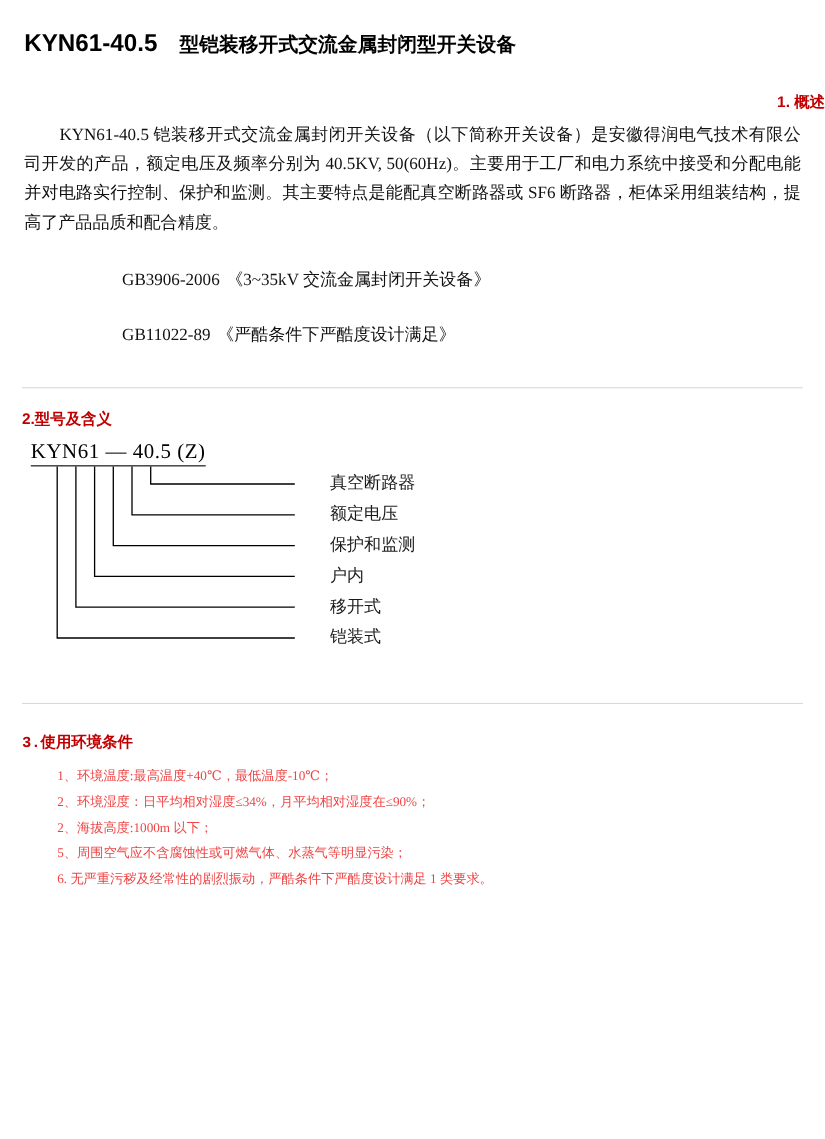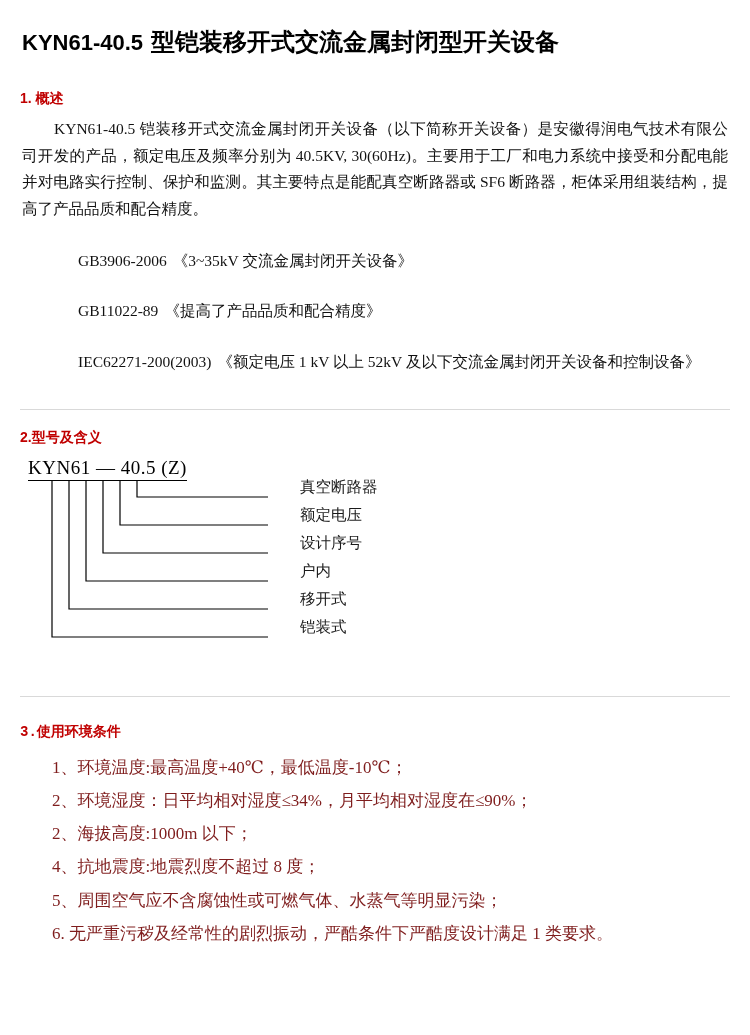--- a/index.html
+++ b/index.html
@@ -27,31 +27,31 @@
     font-weight: bold;
     font-size: 21px;
     letter-spacing: 0px;
     margin: 26px 0 0 22px;
     color: #000000;
   }
   .doc-title .title-model {
     font-size: 22px;
   }
   .doc-title .title-rest {
-    font-size: 24px;
-    margin-left: 8px;
+    font-size: 18px;
+    margin-left: 20px;
   }
   .section-heading {
     font-family: "Liberation Sans", "DejaVu Sans", sans-serif;
     font-weight: bold;
     font-size: 14px;
     color: #c00000;
     margin-left: 20px;
   }
-  .sec1-heading { margin-top: 32px; }
+  .sec1-heading { margin-top: 32px; text-align: right; }
   .body-text {
     font-size: 15.5px;
     line-height: 1.72;
     margin: 8px 22px 0 22px;
     text-align: justify;
     color: #111111;
   }
   .body-text .indent {
     display: inline-block;
     width: 32px;
@@ -60,20 +60,21 @@
     margin: 26px 0 0 78px;
     font-size: 15.5px;
     line-height: 1.6;
     color: #111111;
   }
   .std-label {
     margin-bottom: 10px;
   }
   .std-line {
     margin-bottom: 26px;
+    margin-left: 33px;
   }
   .std-line:last-child { margin-bottom: 0; }
   .std-code { margin-right: 6px; }
   .divider {
     height: 1px;
     background: #d9d9d9;
     margin: 34px 20px 0 20px;
   }
   
   .sec2-heading { margin-top: 19px; }
@@ -96,60 +97,57 @@
     padding-bottom: 2px;
   }
   .leader-svg {
     position: absolute;
     left: 0;
     top: 0;
   }
   .model-labels {
     position: absolute;
     left: 300px;
-    top: 16px;
+    top: 26px;
     font-size: 15.5px;
     line-height: 1.0;
   }
   .model-labels div {
     height: 28px;
     line-height: 28px;
   }
   
   .sec3-heading { margin-top: 26px; font-family: Liberation Mono, monospace; }
   .env-list {
     margin: 10px 0 0 52px;
-    font-size: 17px;
+    font-size: 12px;
     line-height: 1.95;
-    color: #7f1d1d;
+    color: #ef4444;
   }
   .env-list div { white-space: nowrap; }
 </style>
 </head>
 <body>
 
 <div class="page">
 
   <div class="doc-title">
     <span class="title-model">KYN61-40.5</span><span class="title-rest">型铠装移开式交流金属封闭型开关设备</span>
   </div>
 
   <div class="section-heading sec1-heading">1. 概述</div>
 
-  <div class="body-text"><span class="indent"></span><span>KYN61-40.5 铠装移开式交流金属封闭开关设备（以下简称开关设备）是安徽得润电气技术有限公司开发的产品，额定电压及频率分别为 40.5KV, 30(60Hz)。主要用于工厂和电力系统中接受和分配电能并对电路实行控制、保护和监测。其主要特点是能配真空断路器或 SF6 断路器，柜体采用组装结构，提高了产品品质和配合精度。</span></div>
+  <div class="body-text"><span class="indent"></span><span>KYN61-40.5 铠装移开式交流金属封闭开关设备（以下简称开关设备）是安徽得润电气技术有限公司开发的产品，额定电压及频率分别为 40.5KV, 50(60Hz)。主要用于工厂和电力系统中接受和分配电能并对电路实行控制、保护和监测。其主要特点是能配真空断路器或 SF6 断路器，柜体采用组装结构，提高了产品品质和配合精度。</span></div>
 
   <div class="std-block">
     <div class="std-line">
       <span class="std-code">GB3906-2006</span><span>《3~35kV 交流金属封闭开关设备》</span>
     </div>
     <div class="std-line">
-      <span class="std-code">GB11022-89</span><span>《提高了产品品质和配合精度》</span>
-    </div>
-    <div class="std-line">
-      <span class="std-code">IEC62271-200(2003)</span><span>《额定电压 1 kV 以上 52kV 及以下交流金属封闭开关设备和控制设备》</span>
+      <span class="std-code">GB11022-89</span><span>《严酷条件下严酷度设计满足》</span>
     </div>
   </div>
 
   <div class="divider"></div>
 
   <div class="section-heading sec2-heading">2.型号及含义</div>
 
   <div class="model-area">
     <div class="model-code">
       <span class="uline">KYN61 — 40.5 (Z)</span>
@@ -166,33 +164,32 @@
       <path d="M86 24 L86 124 L268 124" stroke="#000" stroke-width="1.2" fill="none"></path>
 
       <path d="M69 24 L69 152 L268 152" stroke="#000" stroke-width="1.2" fill="none"></path>
 
       <path d="M52 24 L52 180 L268 180" stroke="#000" stroke-width="1.2" fill="none"></path>
     </svg>
 
     <div class="model-labels">
       <div>真空断路器</div>
       <div>额定电压</div>
-      <div>设计序号</div>
+      <div>保护和监测</div>
       <div>户内</div>
       <div>移开式</div>
       <div>铠装式</div>
     </div>
   </div>
 
   <div class="divider"></div>
 
   <div class="section-heading sec3-heading">3.使用环境条件</div>
 
   <div class="env-list">
     <div>1、环境温度:最高温度+40℃，最低温度-10℃；</div>
     <div>2、环境湿度：日平均相对湿度≤34%，月平均相对湿度在≤90%；</div>
     <div>2、海拔高度:1000m 以下；</div>
-    <div>4、抗地震度:地震烈度不超过 8 度；</div>
     <div>5、周围空气应不含腐蚀性或可燃气体、水蒸气等明显污染；</div>
     <div>6. 无严重污秽及经常性的剧烈振动，严酷条件下严酷度设计满足 1 类要求。</div>
   </div>
 
 </div>
 
 </body></html>

